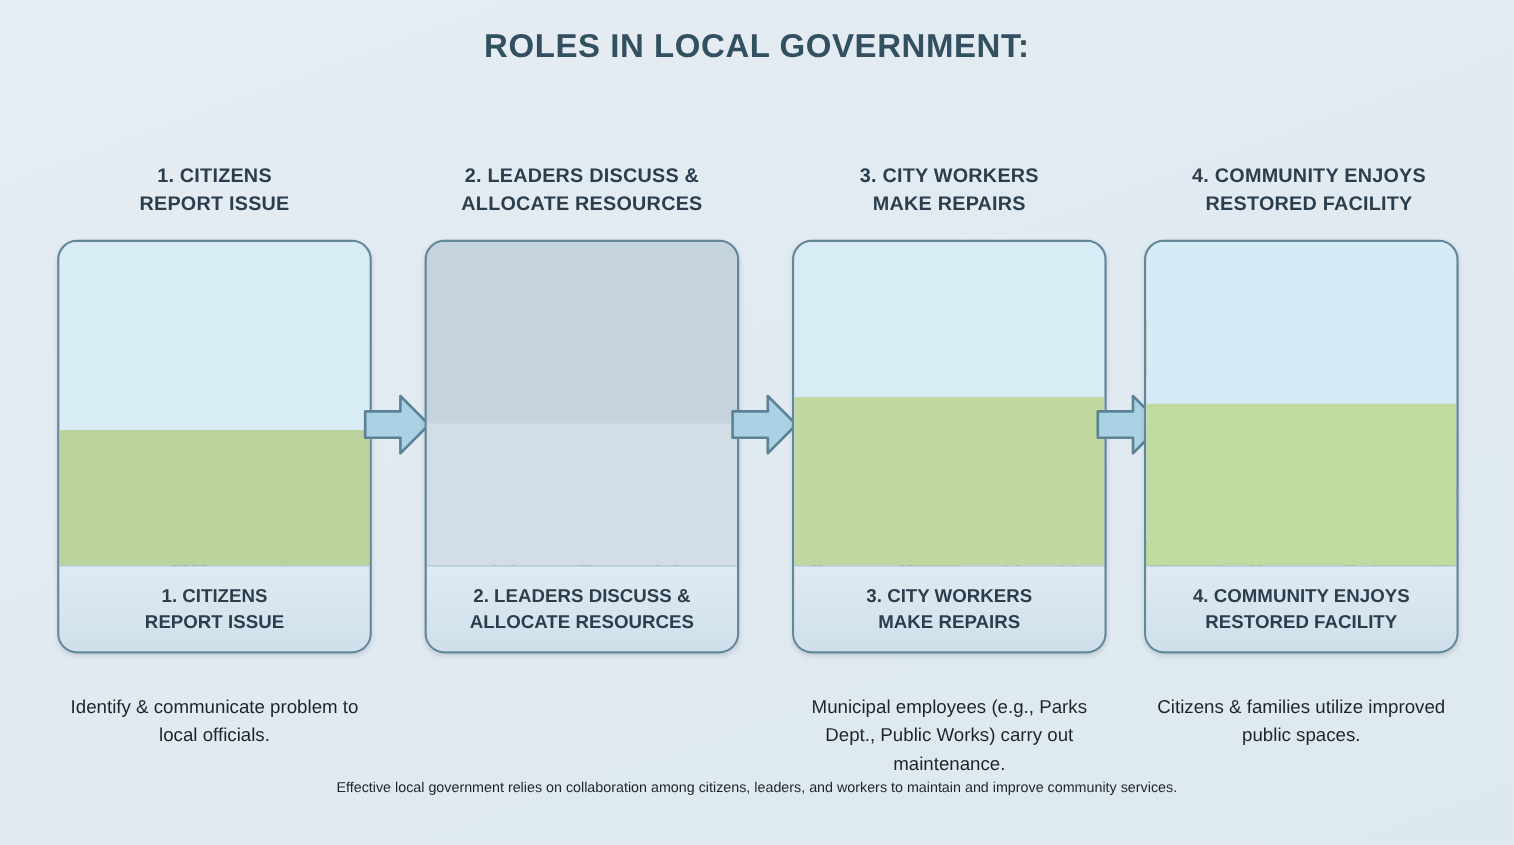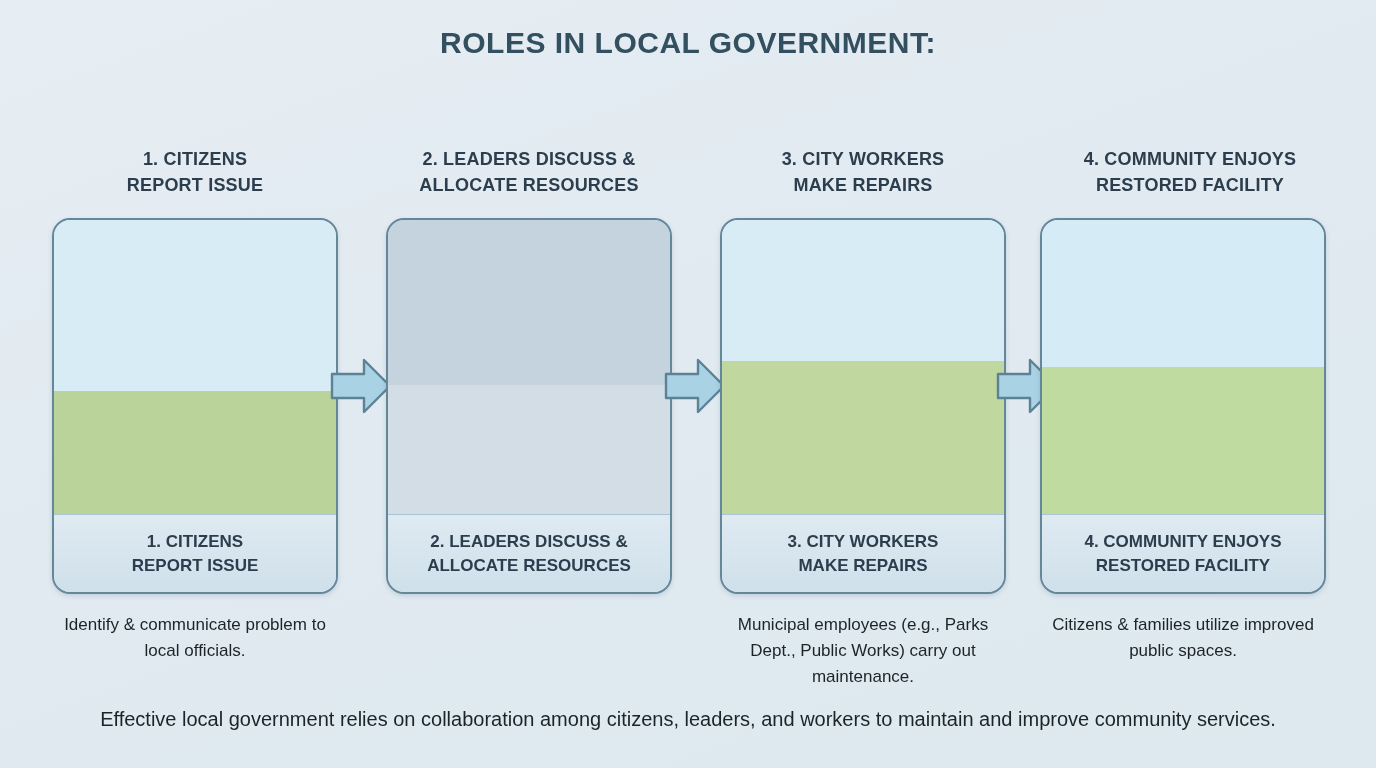--- a/index.html
+++ b/index.html
@@ -56,30 +56,30 @@
     font-size: 17px; font-weight: bold; line-height: 1.4;
     color: #2c3e4d; text-transform: uppercase;
     padding: 0 6px;
   }
 
   
   .arrow { position: absolute; top: 356px; width: 62px; height: 60px; }
 
   
   .desc {
-    position: absolute; top: 612px; width: 300px;
+    position: absolute; top: 630px; width: 300px;
     text-align: center;
     font-size: 17px; line-height: 1.52; color: #1d2428;
   }
 
   
   .footer {
     position: absolute; top: 708px; left: 0; width: 100%;
     text-align: center;
-    font-size: 20px; color: #1d2428;
+    font-size: 13px; color: #1d2428;
   }
 
   
   .sky  { position:absolute; left:0; right:0; top:0; height:62%; background:#d7ecf5; }
   .grass{ position:absolute; left:0; right:0; bottom:0; height:42%; background:#b9d39a; }
   .room { position:absolute; inset:0; background:#c4d3de; }
   .floor{ position:absolute; left:0; right:0; bottom:0; height:44%; background:#d3dde5; }
   svg { display:block; }
 </style>
 </head>

